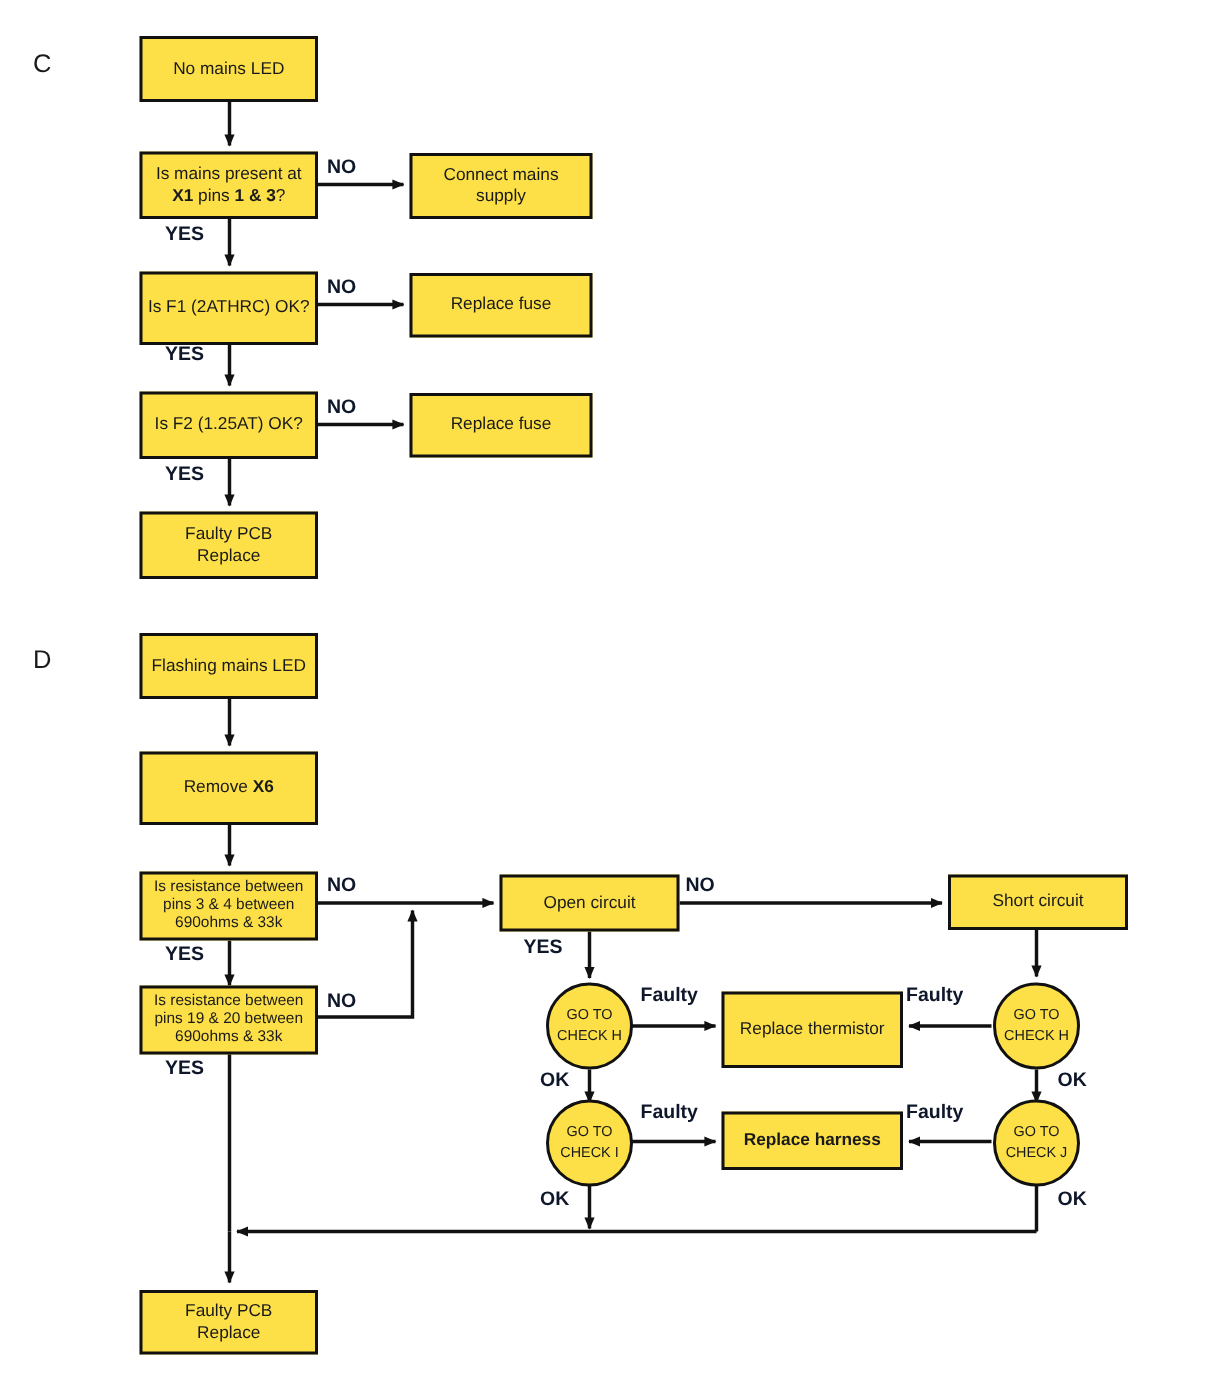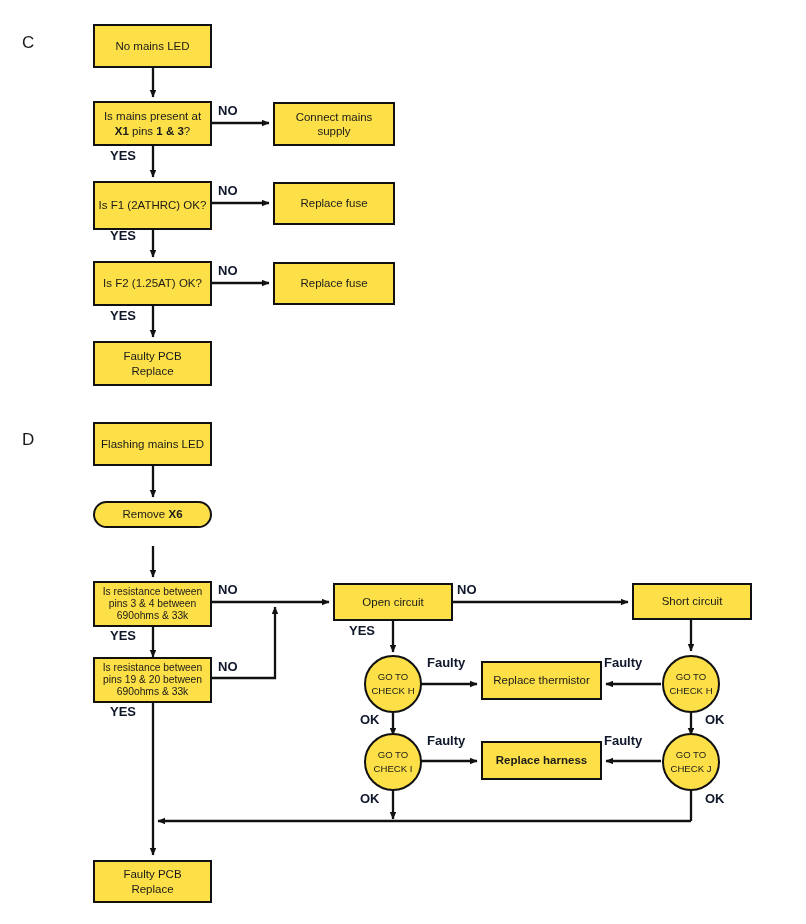--- a/index.html
+++ b/index.html
@@ -185,21 +185,21 @@
   <div class="edge-label" style="left:110px; top:228px;">YES</div>
   <div class="edge-label" style="left:218px; top:263px;">NO</div>
   <div class="edge-label" style="left:110px; top:308px;">YES</div>
 
   <div class="section-label" style="left:22px; top:430px;">D</div>
 
   <div class="node node-box" style="left:93px; top:422px; width:119px; height:44px;">
     <span class="txt">Flashing mains LED</span>
   </div>
 
-  <div class="node node-box" style="left:93px; top:501px; width:119px; height:27px;border-radius:18px;">
+  <div class="node node-box" style="left:93px; top:501px; width:119px; height:49px;">
     <span class="txt">
       <span>Remove </span><span class="bold-seg">X6</span>
     </span>
   </div>
 
   <div class="node node-small" style="left:93px; top:581px; width:119px; height:46px;">
     <span class="txt">
       <span>Is resistance between</span><br>
       <span>pins 3 &amp; 4 between</span><br>
       <span>690ohms &amp; 33k</span>
@@ -243,21 +243,21 @@
     </span>
   </div>
 
   <div class="node node-circle" style="left:662px; top:733px; width:58px; height:58px;">
     <span class="txt">
       <span>GO TO</span><br>
       <span>CHECK J</span>
     </span>
   </div>
 
-  <div class="node node-box" style="left:481px; top:661px; width:121px; height:39px;">
+  <div class="node node-box" style="left:481px; top:661px; width:121px; height:51px;">
     <span class="txt">Replace thermistor</span>
   </div>
 
   <div class="node node-box" style="left:481px; top:741px; width:121px; height:39px;font-weight:bold;">
     <span class="txt">Replace harness</span>
   </div>
 
   <div class="node node-box" style="left:93px; top:860px; width:119px; height:43px;">
     <span class="txt">
       <span>Faulty PCB</span><br>

